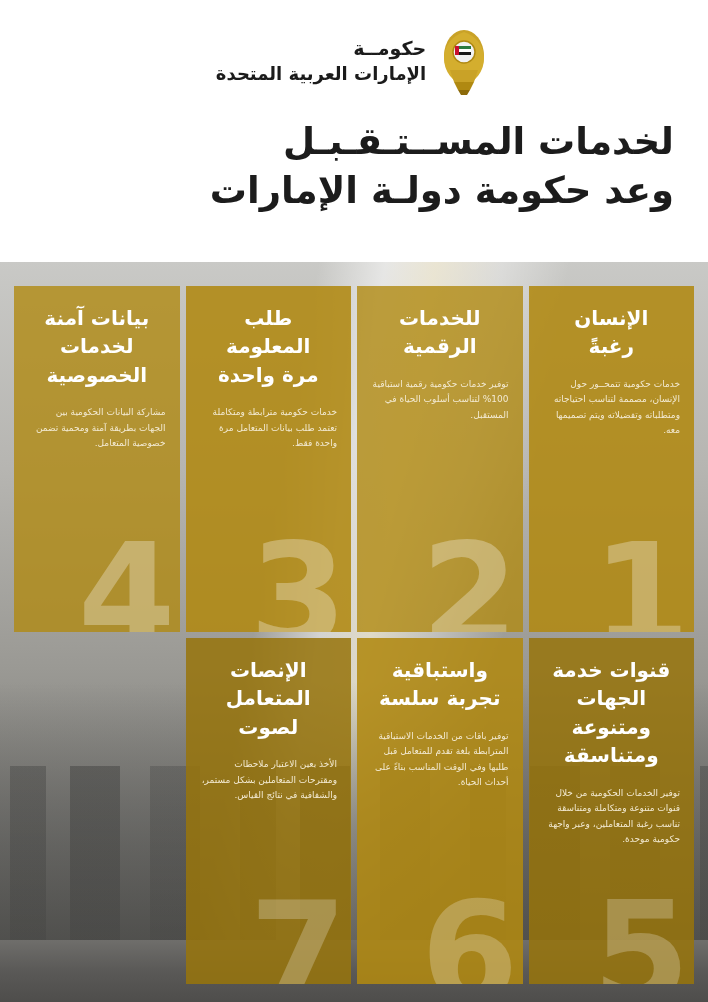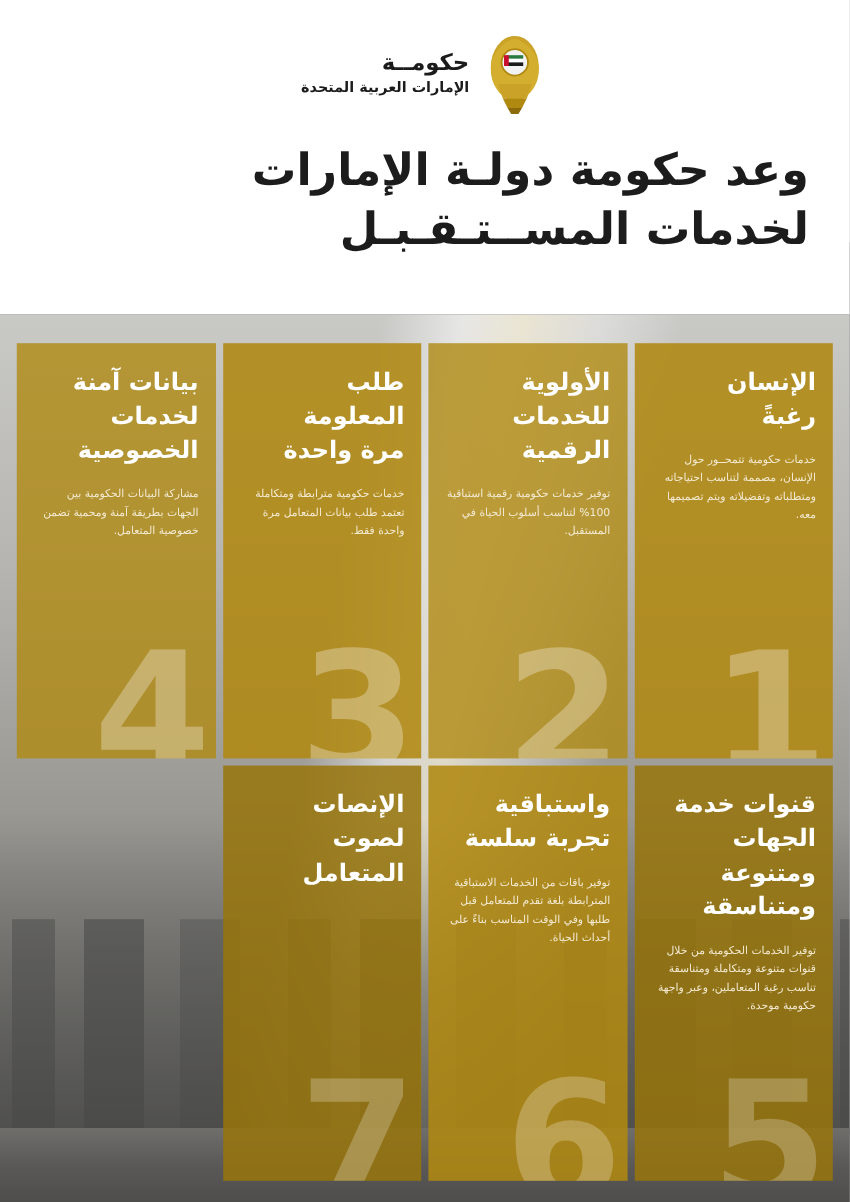--- a/index.html
+++ b/index.html
@@ -41,21 +41,21 @@
     line-height: 1.25;
     color: #1a1a1a;
   }
   .crest-text .line1 {
     font-size: 19px;
     font-weight: bold;
     letter-spacing: 1px;
     color: #1b1b1b;
   }
   .crest-text .line2 {
-    font-size: 12px;
+    font-size: 18px;
     font-weight: bold;
     color: #1b1b1b;
     margin-top: 2px;
   }
 
   .main-title {
     margin: 22px 34px 0 34px;
     text-align: right;
     color: #1c1c1c;
     font-weight: bold;
@@ -136,21 +136,21 @@
     overflow: hidden;
     background: rgba(176,137,17,0.88);
     padding: 18px 14px 10px 14px;
     box-sizing: border-box;
     color: #ffffff;
   }
   .cell.alt { background: rgba(176,137,17,0.80); }
   .cell.dark { background: rgba(151,117,12,0.86); }
 
   .cell-title {
-    text-align: right;
+    text-align: center;
     font-weight: bold;
     font-size: 20px;
     line-height: 1.42;
     color: #ffffff;
     position: relative;
     z-index: 3;
   }
   .cell-body {
     font-size: 9px;
     line-height: 1.72;
@@ -193,22 +193,22 @@
         <path d="M22 64 L34 64 L31 69 L25 69 Z" fill="#8c6a0a"></path>
       </svg>
     </div>
     <div class="crest-text">
       <div class="line1">حكومــة</div>
       <div class="line2">الإمارات العربية المتحدة</div>
     </div>
   </div>
 
   <div class="main-title">
+    <span class="t-line spaced">لخدمات المســتـقـبـل</span>
     <span class="t-line">وعد حكومة دولـة الإمارات</span>
-    <span class="t-line spaced">لخدمات المســتـقـبـل</span>
   </div>
 </div>
 
 <div class="board">
   <div class="bg">
     <div class="bg-city"></div>
     <div class="bg-road"></div>
   </div>
 
   <div class="grid">
@@ -217,21 +217,20 @@
       <div class="cell-title">
         <div>الإنسان</div>
         <div>رغبةً</div>
       </div>
       <div class="cell-body">خدمات حكومية تتمحــور حول الإنسان، مصممة لتناسب احتياجاته ومتطلباته وتفضيلاته ويتم تصميمها معه.</div>
       <div class="cell-num">1</div>
     </div>
 
     <div class="cell r1 alt">
       <div class="cell-title">
-        <div>الأولوية</div>
         <div>للخدمات</div>
         <div>الرقمية</div>
       </div>
       <div class="cell-body">توفير خدمات حكومية رقمية استباقية 100% لتناسب أسلوب الحياة في المستقبل.</div>
       <div class="cell-num">2</div>
     </div>
 
     <div class="cell r1">
       <div class="cell-title">
         <div>طلب</div>
@@ -268,21 +267,22 @@
         <div>واستباقية</div>
         <div>تجربة سلسة</div>
       </div>
       <div class="cell-body">توفير باقات من الخدمات الاستباقية المترابطة بلغة تقدم للمتعامل قبل طلبها وفي الوقت المناسب بناءً على أحداث الحياة.</div>
       <div class="cell-num">6</div>
     </div>
 
     <div class="cell r2 dark">
       <div class="cell-title">
         <div>الإنصات</div>
+        <div>المتعامل</div>
         <div>لصوت</div>
-        <div>المتعامل</div>
-      </div>
+      </div>
+      <div class="cell-body">الأخذ بعين الاعتبار ملاحظات ومقترحات المتعاملين بشكل مستمر، والشفافية في نتائج القياس.</div>
       <div class="cell-num">7</div>
     </div>
 
 
   </div>
 </div>
 
 </body></html>

